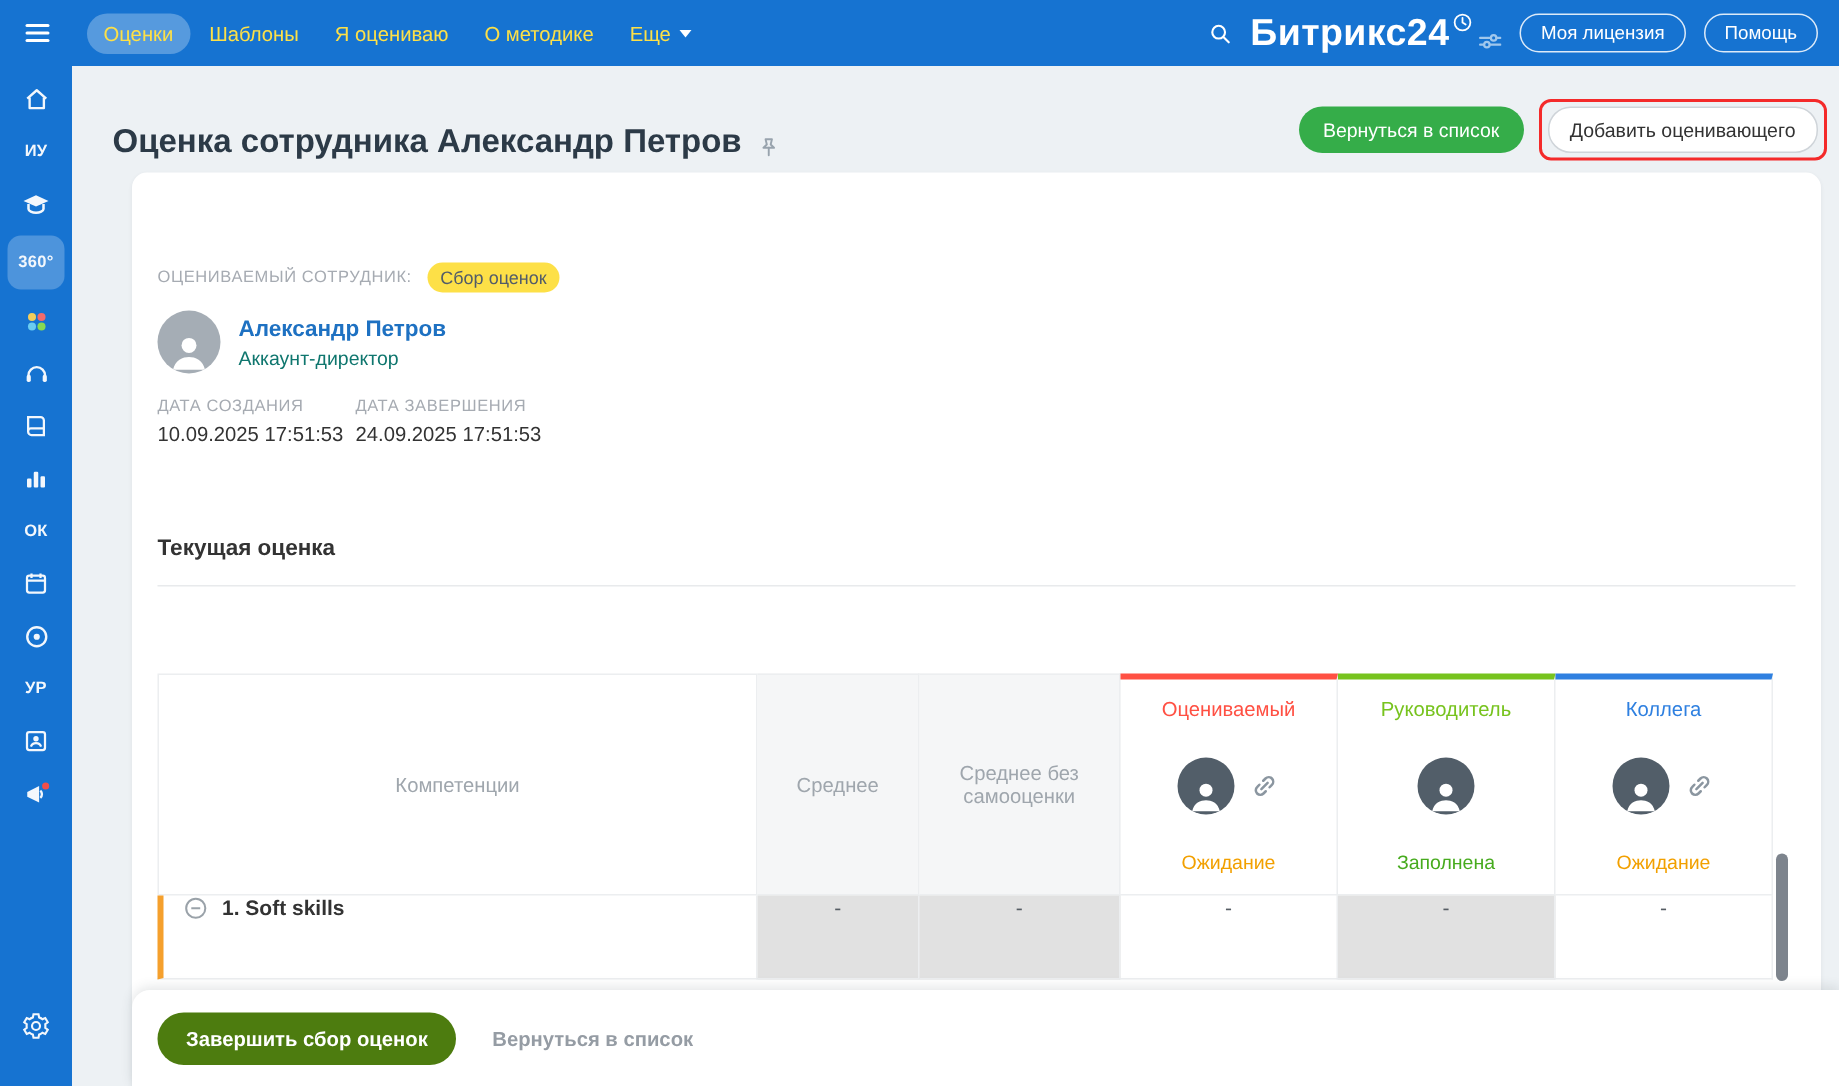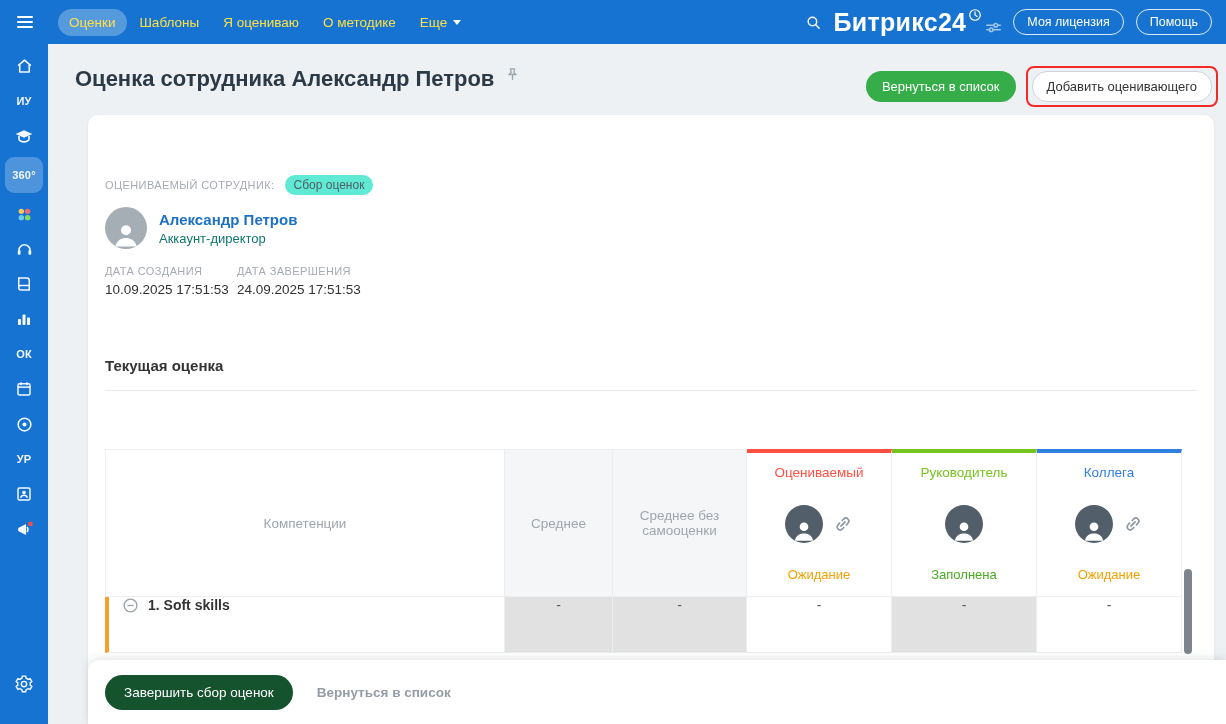--- a/index.html
+++ b/index.html
@@ -31,37 +31,37 @@
   .sidebar { position:absolute; top:44px; left:0; width:48px; bottom:0; background:#1673d1;
              display:flex; flex-direction:column; align-items:center; padding-top:8px; gap:7px; z-index:20; }
   .side-item { width:38px; height:28px; display:flex; align-items:center; justify-content:center;
                color:#fff; cursor:pointer; opacity:.95; flex:0 0 auto; }
   .side-badge { font-size:11px; font-weight:bold; letter-spacing:.2px; }
   .side-item.active360 { background:rgba(255,255,255,.25); border-radius:9px; height:36px; }
   .side-gear { margin-top:auto; margin-bottom:26px; }
 
   
   .main { position:absolute; left:50px; top:44px; right:0; bottom:0; }
-  .title-row { display:flex; align-items:flex-start; padding:22px 8px 0 25px; }
+  .title-row { display:flex; align-items:flex-end; padding:22px 8px 0 25px; }
   .page-title { font-size:22px; font-weight:bold; color:#2c3a47; }
   .pin { margin-left:10px; cursor:pointer; display:flex; }
   .title-actions { margin-left:auto; display:flex; align-items:center; gap:10px; }
   .green-btn { background:#35ad49; color:#fff; border:none; border-radius:16px;
                padding:8px 16px; font-size:13px; cursor:pointer; white-space:nowrap; }
   .red-box { border:2px solid #f42a2a; border-radius:8px; padding:3px 4px; }
   .white-btn { background:#fff; color:#333; border:1px solid #cfd4d9; border-radius:15px;
                padding:7px 14px; font-size:13px; cursor:pointer; white-space:nowrap; }
 
   
   .card { position:absolute; left:38px; right:12px; top:71px; bottom:-8px; background:#fff;
           border-radius:10px 10px 0 0; box-shadow:0 1px 3px rgba(60,70,80,.08);
           padding:60px 17px 0 17px; overflow:hidden; }
   .emp-label-row { display:flex; align-items:center; gap:10px; }
   .small-label { font-size:11px; color:#a6abb2; letter-spacing:.4px; }
-  .status-badge { background:#5eead4; color:#525c69; font-size:12px; border-radius:10px;
+  .status-badge { background:#fde047; color:#525c69; font-size:12px; border-radius:10px;
                   padding:3px 9px; }
   .emp-row { display:flex; align-items:center; gap:12px; margin-top:12px; }
   .avatar { border-radius:50%; overflow:hidden; display:flex; align-items:flex-end; justify-content:center; }
   .avatar-emp { width:42px; height:42px; background:#a5adb5; }
   .avatar-tbl { width:38px; height:38px; background:#525e69; }
   .emp-name { font-size:15px; font-weight:bold; color:#1e71c2; cursor:pointer; }
   .emp-role { font-size:13px; color:#0f766e; margin-top:3px; }
   .dates { display:flex; margin-top:16px; }
   .date-col { min-width:132px; }
   .date-val { font-size:13.5px; color:#333; margin-top:5px; }
@@ -93,22 +93,22 @@
   .shade { background:#e1e1e1; }
   .minus-toggle { display:flex; cursor:pointer; }
 
   .vscroll { position:absolute; right:22px; bottom:78px; width:8px; height:85px;
              border-radius:4px; background:rgba(70,80,92,.7); cursor:grab; }
 
   
   .footer { position:absolute; left:88px; right:0; bottom:0; height:64px; background:#fff;
             border-top-left-radius:12px; box-shadow:0 -2px 8px rgba(50,60,70,.13);
             display:flex; align-items:center; padding-left:17px; gap:24px; z-index:40; }
-  .blue-btn { background:#14532d; color:#fff; border:none; border-radius:18px;
-              padding:10px 19px; font-size:13.5px; font-weight:normal; cursor:pointer; white-space:nowrap; }
+  .blue-btn { background:#4d7c0f; color:#fff; border:none; border-radius:18px;
+              padding:10px 19px; font-size:13.5px; font-weight:bold; cursor:pointer; white-space:nowrap; }
   .gray-link { color:#959ca4; font-size:13.5px; font-weight:bold; cursor:pointer; background:none; border:none; }
 
   svg { display:block; }
 </style>
 </head>
 <body>
 
 <header class="topbar">
   <div class="burger">
       <span></span>

